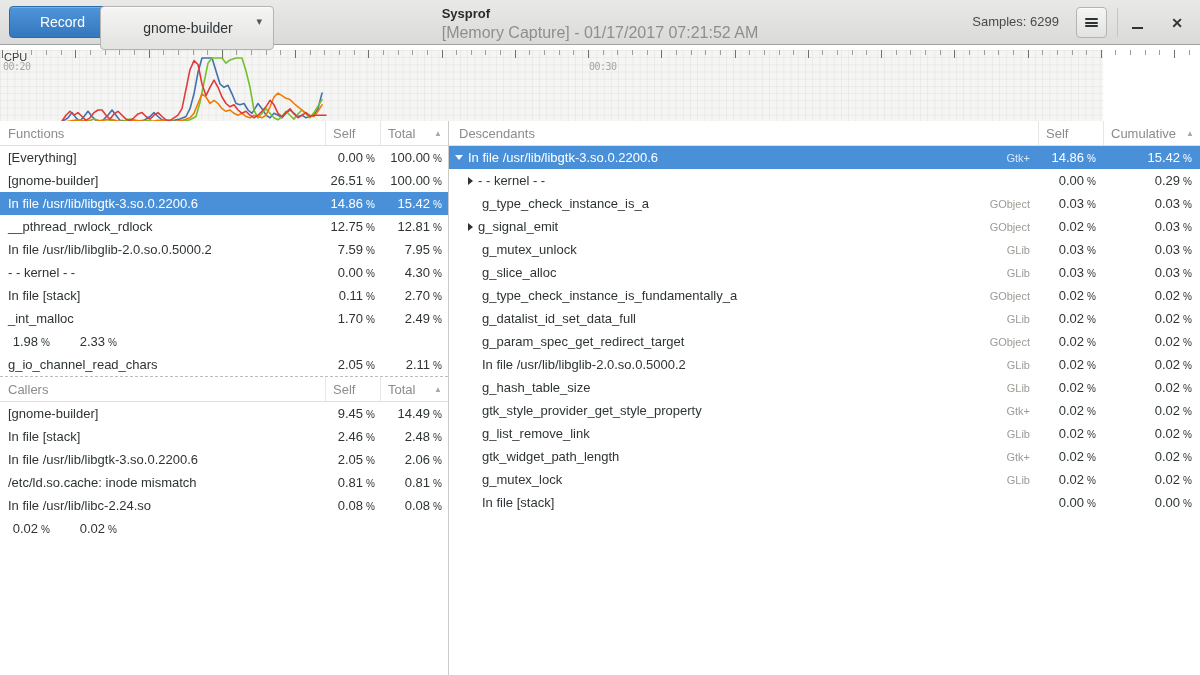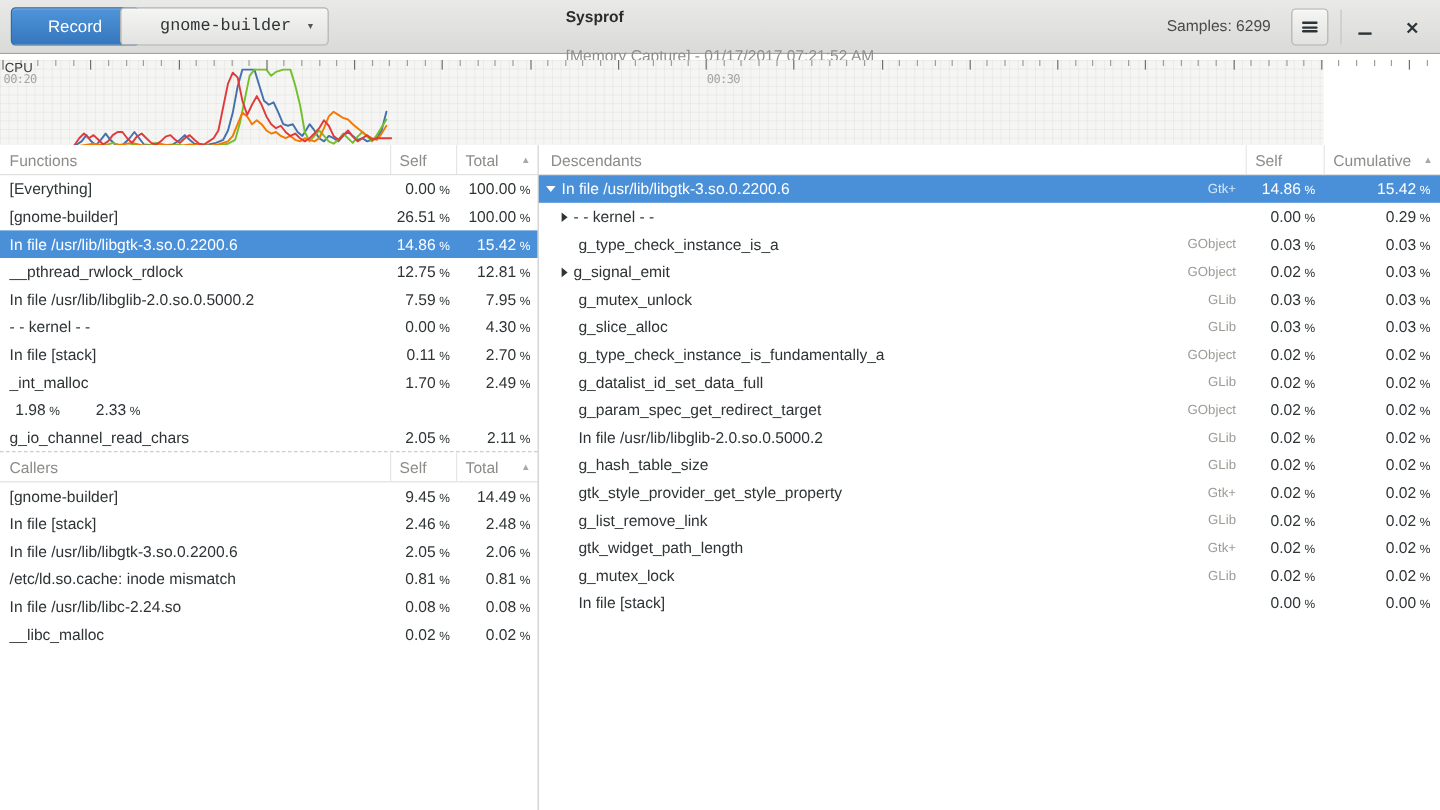--- a/index.html
+++ b/index.html
@@ -21,25 +21,25 @@
     box-shadow:inset 0 1px rgba(255,255,255,.65);
     display:flex;align-items:center;justify-content:center;
     font-size:14px;color:#2e3436;cursor:pointer;
   }
   .record-btn{
     position:absolute;left:9px;top:6px;width:107px;height:32px;
     background:linear-gradient(#4f94da,#3577bd);
     border-color:#2a6bac;color:#ffffff;
     box-shadow:inset 0 1px rgba(255,255,255,.25);
   }
-  .proc-btn{position:absolute;left:100px;top:6px;width:174px;height:32px;padding:0 24px 0 26px;font-family:Liberation Mono, monospace;}
+  .proc-btn{position:absolute;left:100px;top:6px;width:174px;height:44px;padding:0 24px 0 26px;}
   .proc-arrow{position:absolute;right:11px;top:8px;font-size:11px;color:#55564f;}
   .title-wrap{position:absolute;left:50%;top:6px;transform:translateX(-50%);text-align:left;white-space:nowrap;}
   .app-title{font-weight:bold;font-size:13px;color:#2b2b2b;}
-  .app-subtitle{font-size:13px;color:#8f8f8a;margin-top:18px;}
+  .app-subtitle{font-size:16px;color:#8f8f8a;margin-top:3px;}
   .samples{position:absolute;right:141px;top:0;height:45px;line-height:44px;font-size:13px;color:#4a4a47;}
   .menu-btn{position:absolute;left:1076px;top:7px;width:31px;height:31px;flex-direction:column;}
   .hb-bar{display:block;width:13px;height:2px;background:#2e3436;margin:1.5px 0;border-radius:1px;}
   .win-sep{position:absolute;left:1117px;top:8px;width:1px;height:29px;background:#c5c5c1;}
   .win-ctl{position:absolute;top:7px;width:30px;height:31px;display:flex;align-items:center;justify-content:center;cursor:pointer;}
   .min-btn{left:1122px;}
   .min-glyph{display:block;width:11px;height:2px;background:#2e3436;margin-top:10px;}
   .close-btn{left:1162px;font-size:14px;font-weight:bold;color:#2e3436;}
   
   .cpu-area{
@@ -350,23 +350,20 @@
             <div class="c-num c-total">0.81<span class="pct">%</span></div>
           </div>
           <div class="row">
             <div class="c-name">
               <span>In file /usr/lib/libc-2.24.so</span>
             </div>
             <div class="c-num c-self">0.08<span class="pct">%</span></div>
             <div class="c-num c-total">0.08<span class="pct">%</span></div>
           </div>
           <div class="row">
-            <div class="c-name">
-              <span>__libc_malloc</span>
-            </div>
             <div class="c-num c-self">0.02<span class="pct">%</span></div>
             <div class="c-num c-total">0.02<span class="pct">%</span></div>
           </div>
         </div>
     </section>
   </div>
 
   <div class="vsplit"></div>
 
   <div class="right-col">

